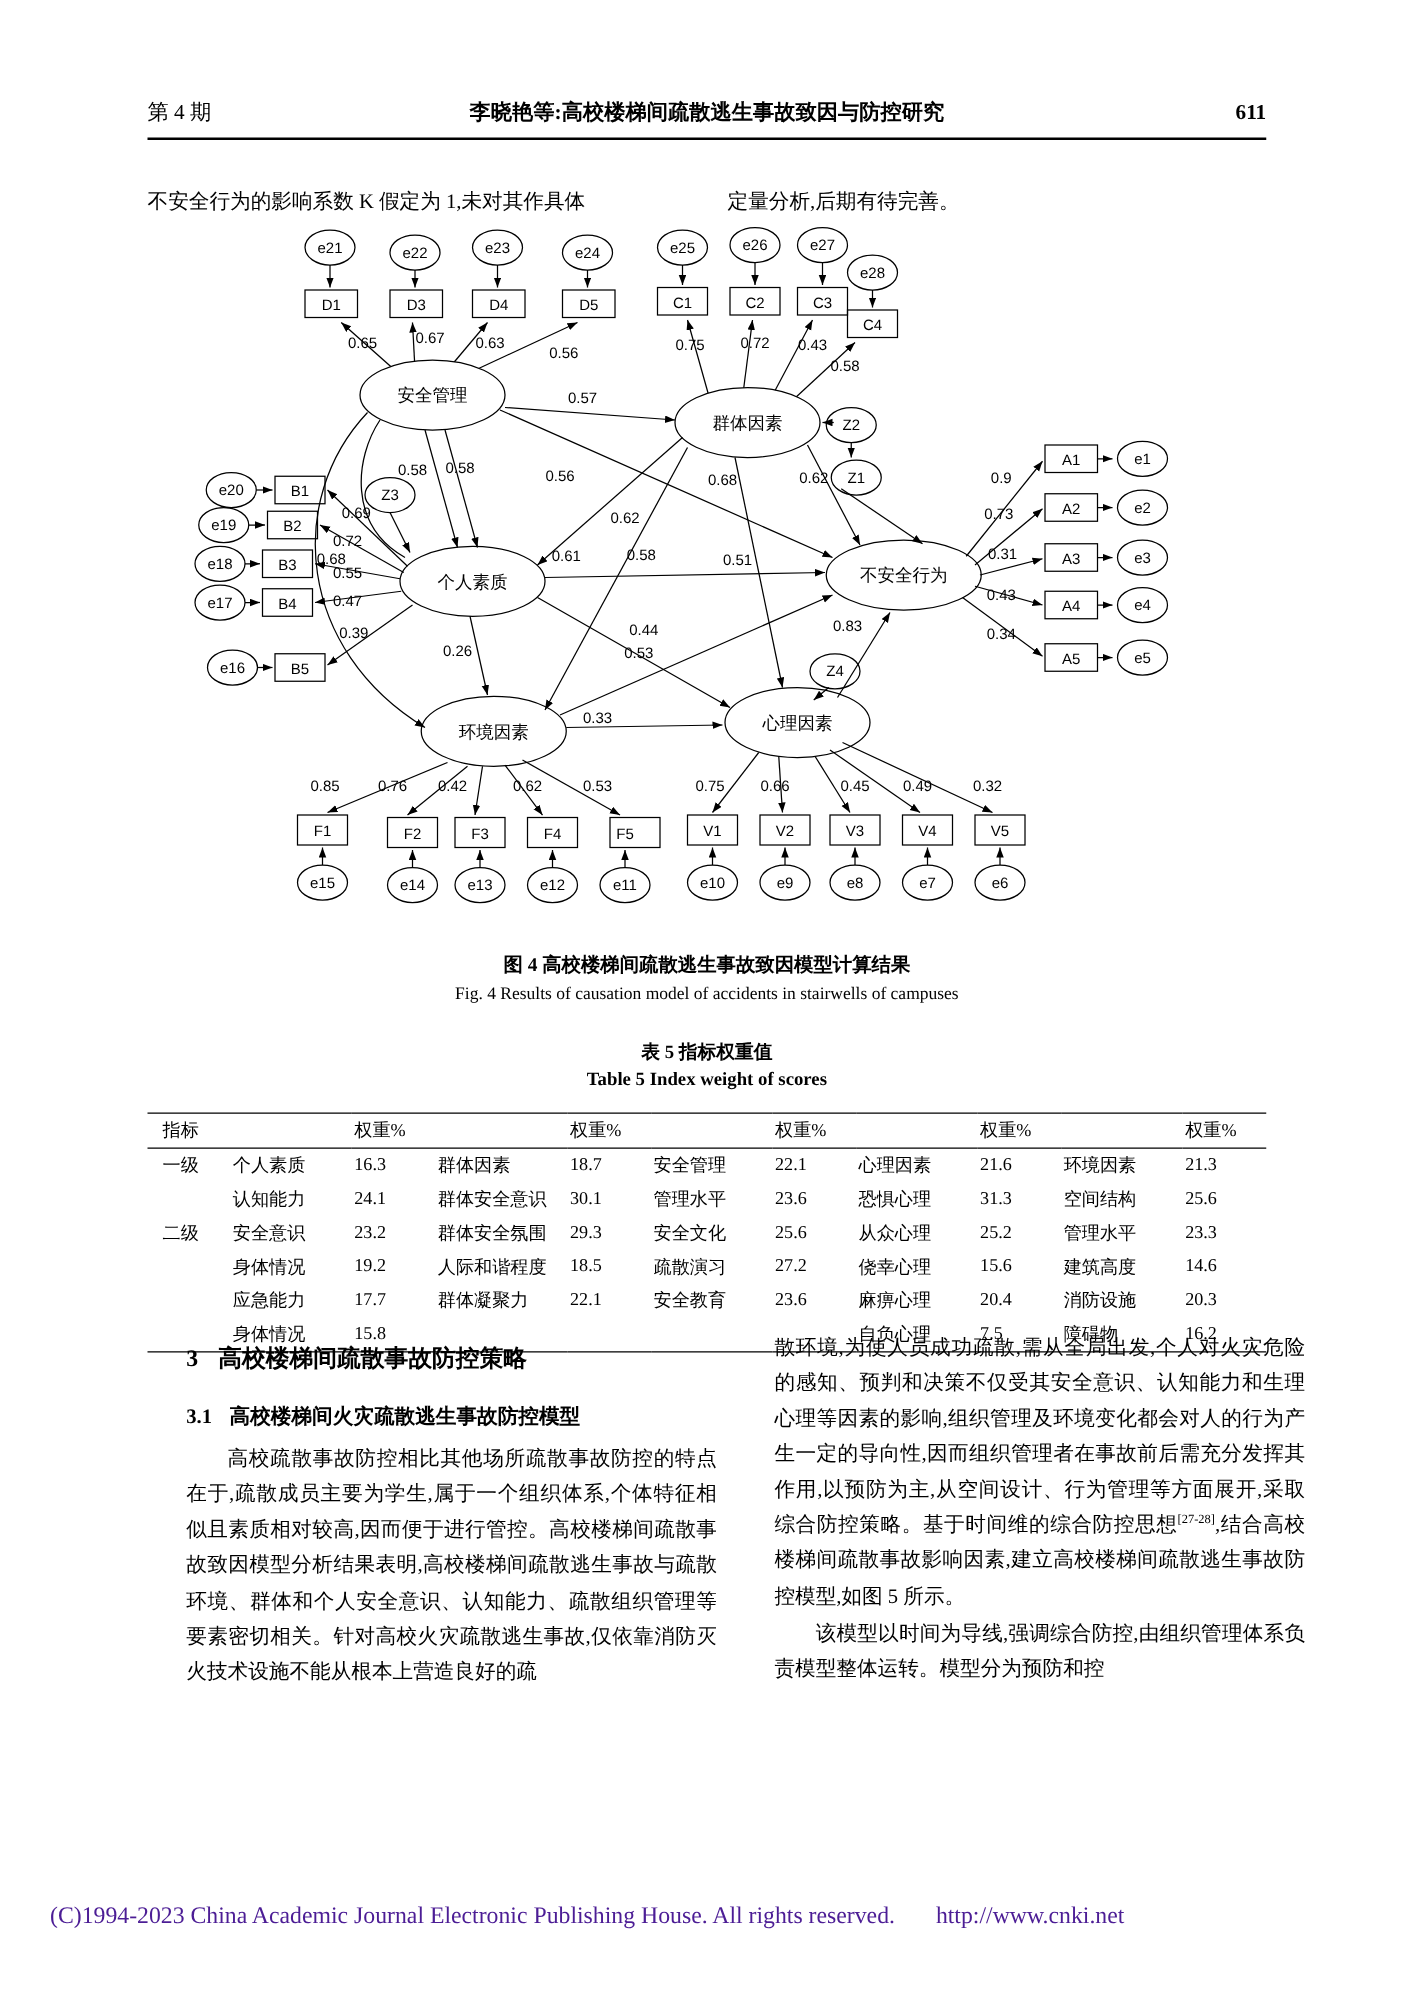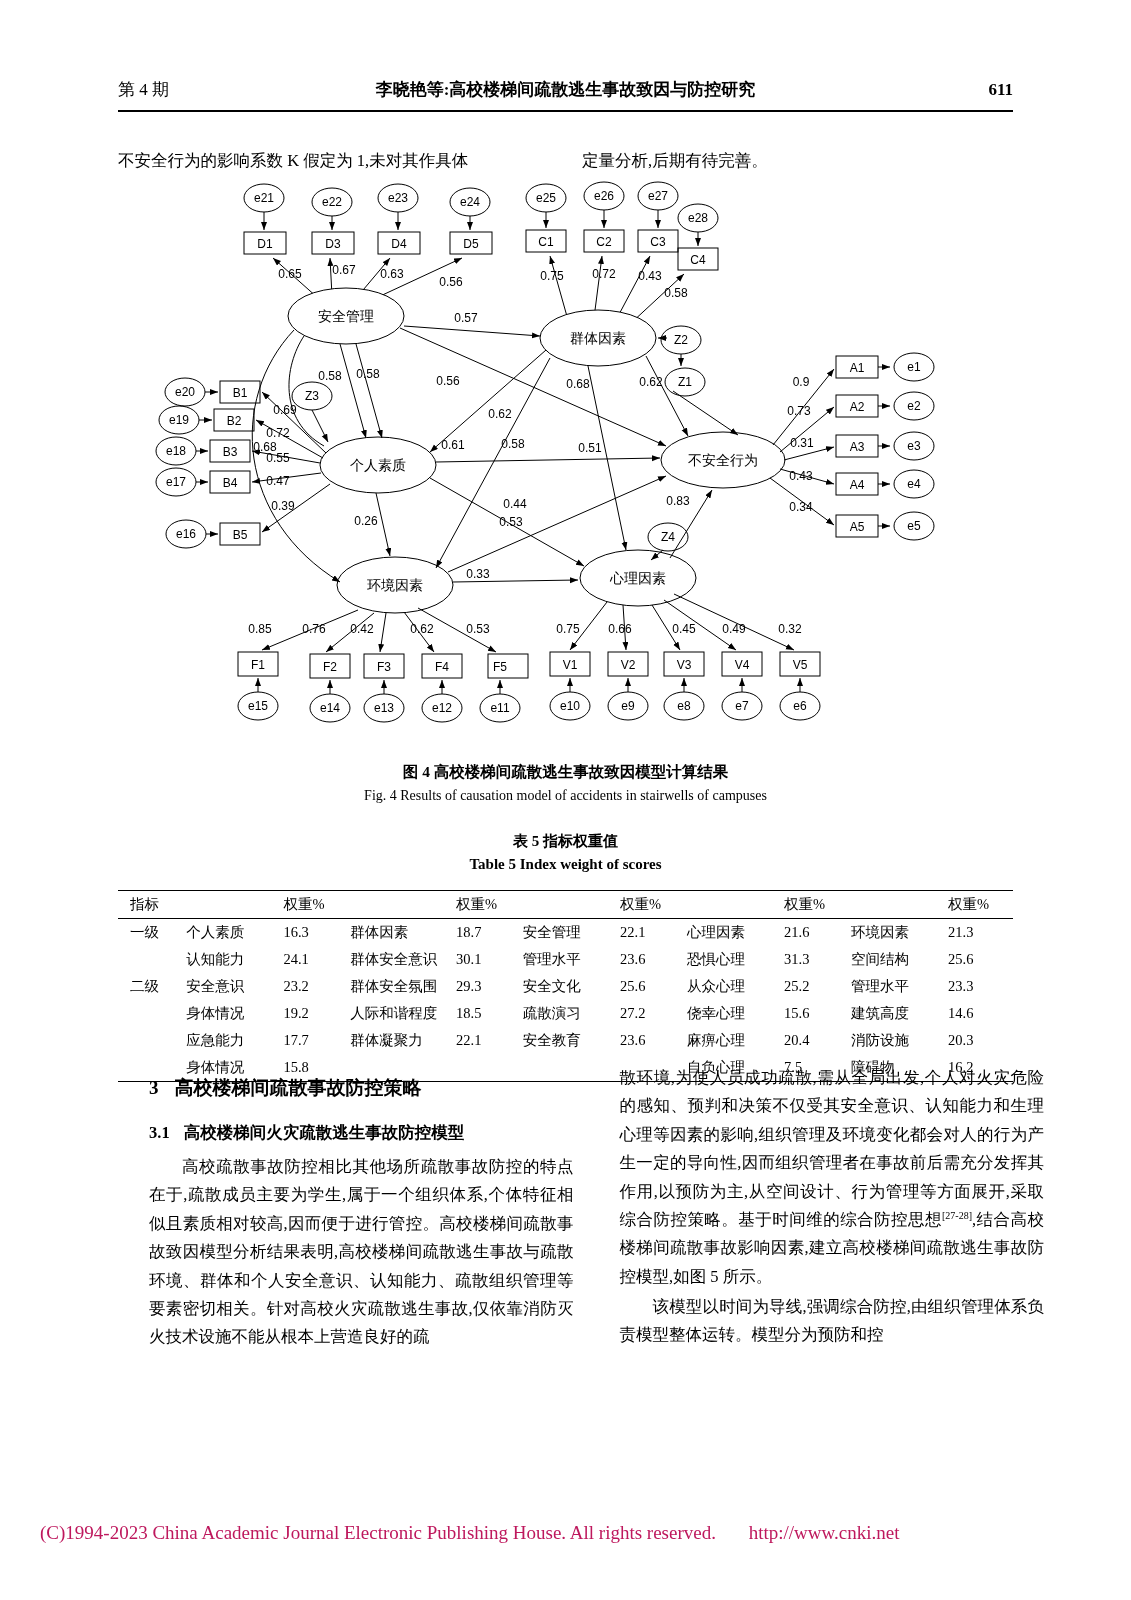--- a/index.html
+++ b/index.html
@@ -139,21 +139,21 @@
   .para.noind { text-indent: 0; }
   sup { font-size: 10px; vertical-align: super; }
 
   
   .footer {
     position: absolute;
     left: 40px;
     top: 1522px;
     width: 1051px;
     font-size: 19px;
-    color: #be185d;
+    color: #4c1d95;
   }
   .footer .f-left { display: inline; }
   .footer .f-right { margin-left: 28px; }
 
   
   text {
     font-family: "Liberation Sans", sans-serif;
     font-size: 12px;
     fill: #000;
   }

